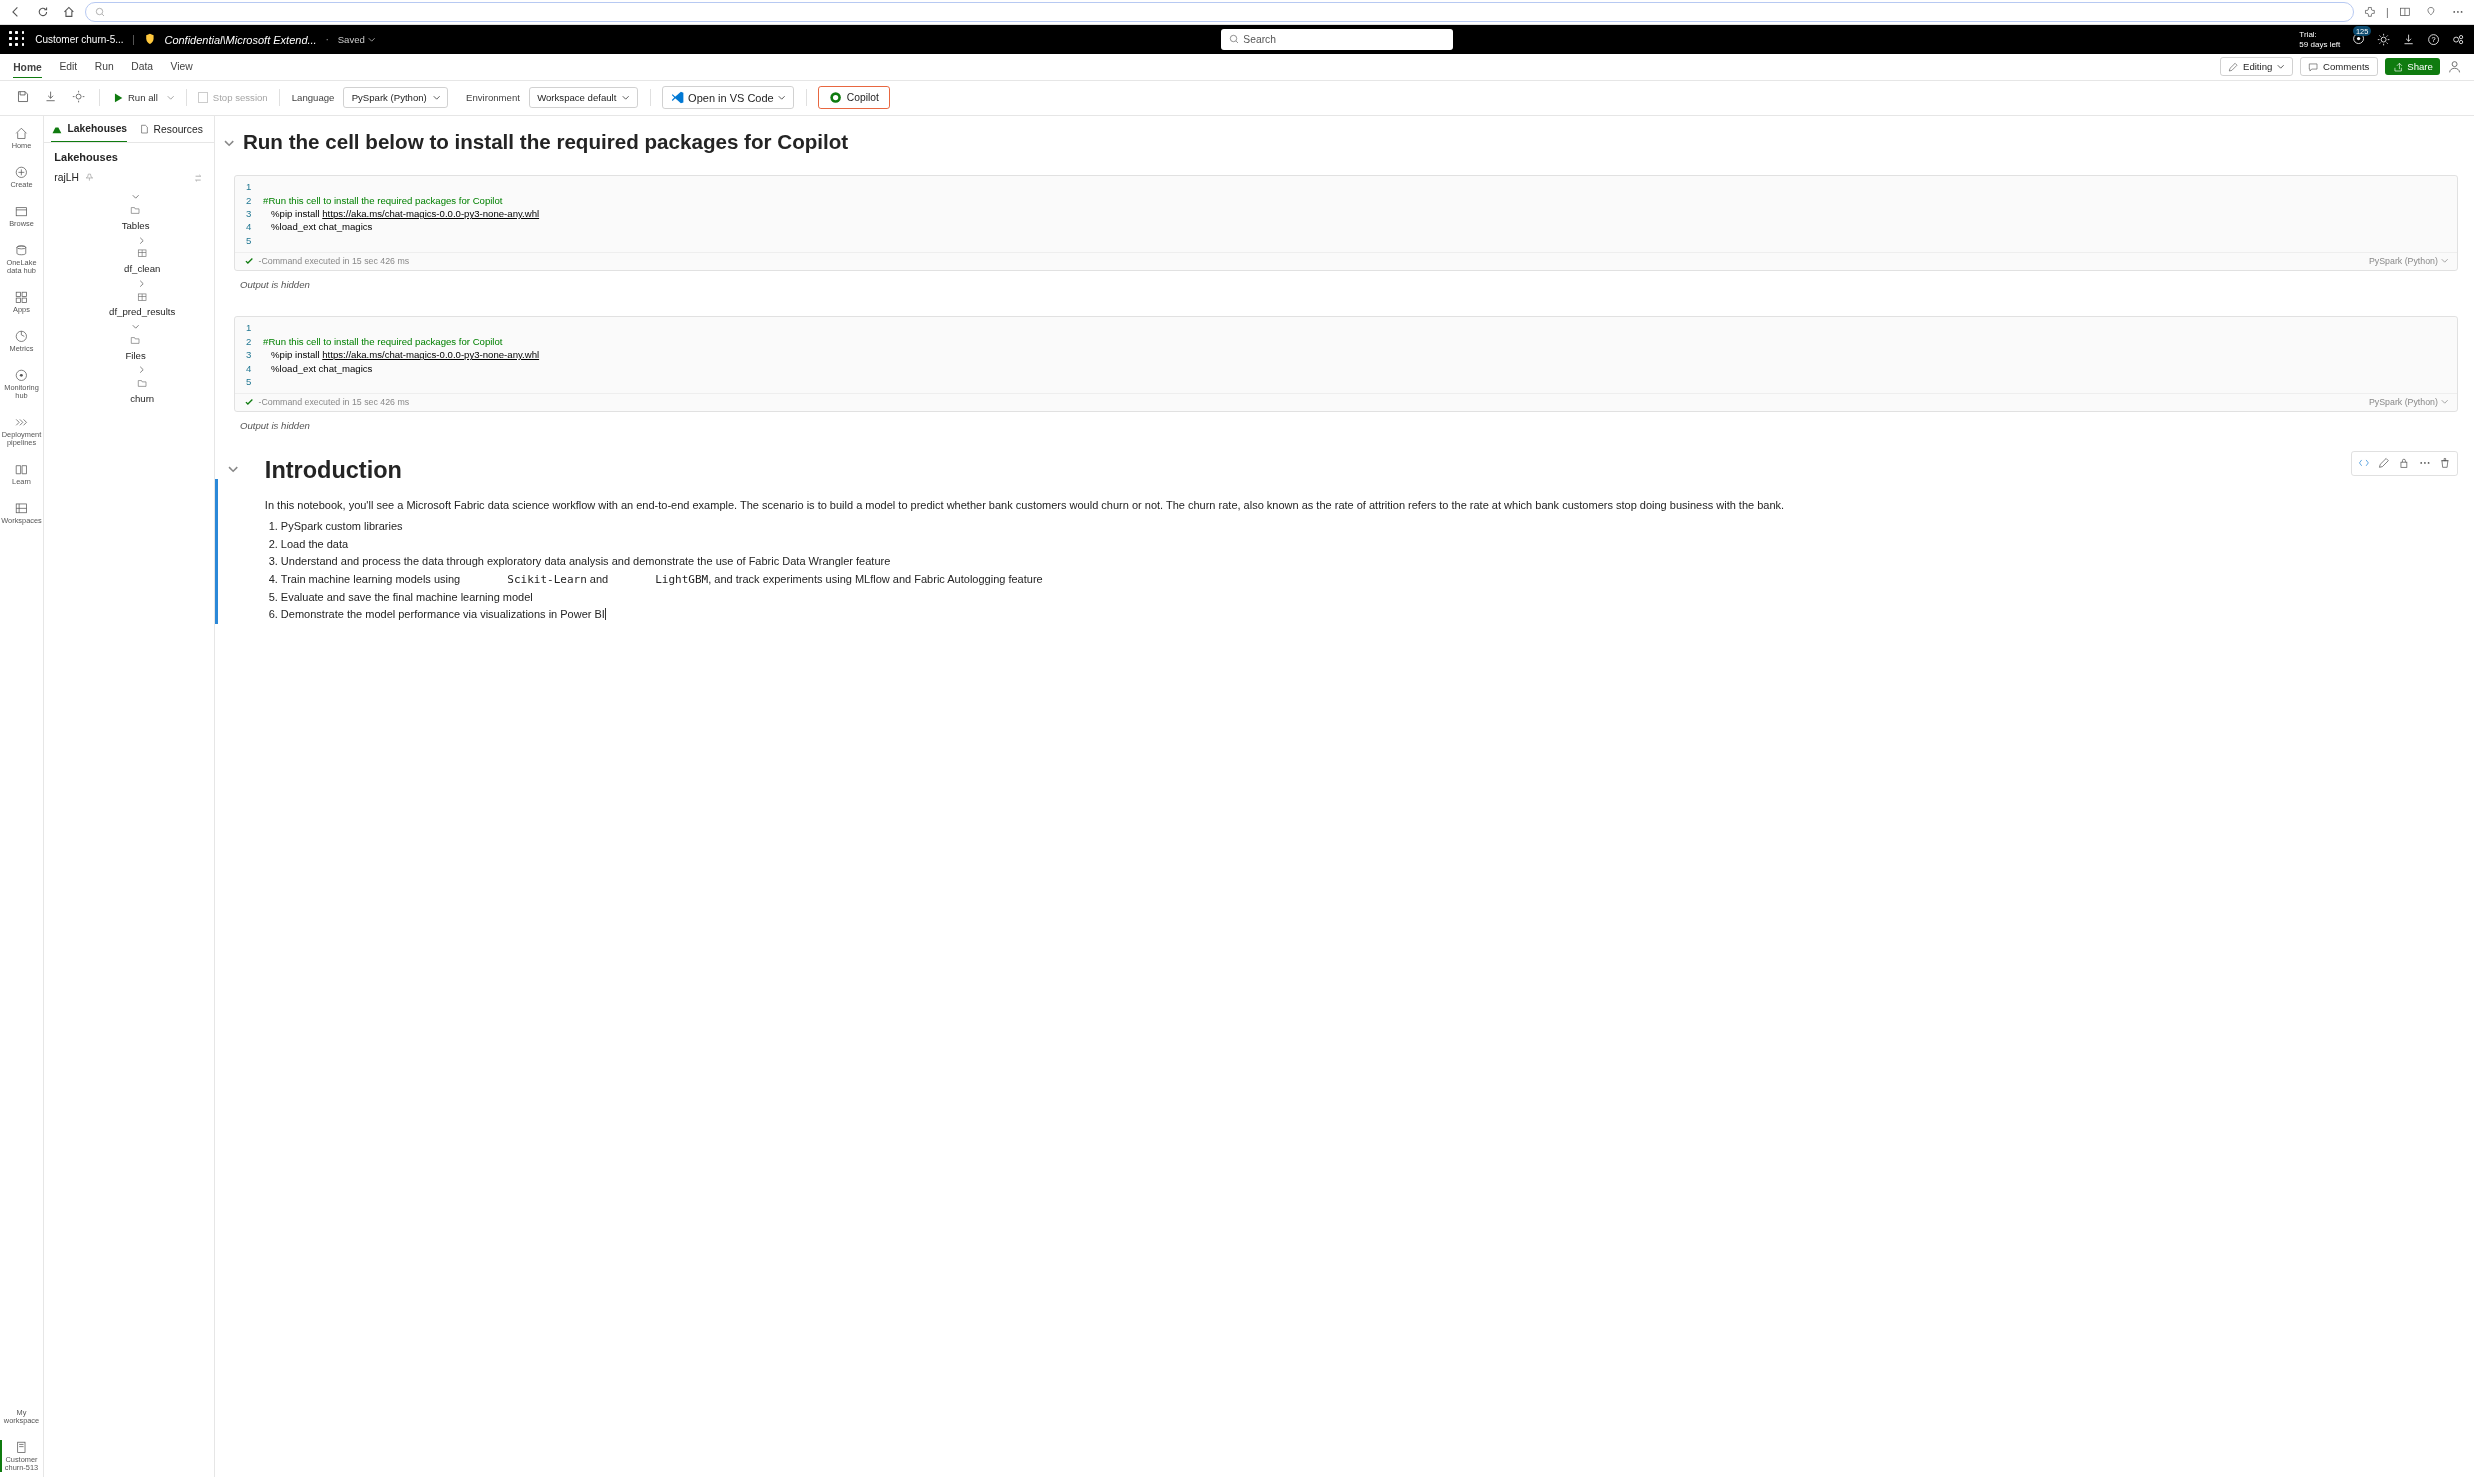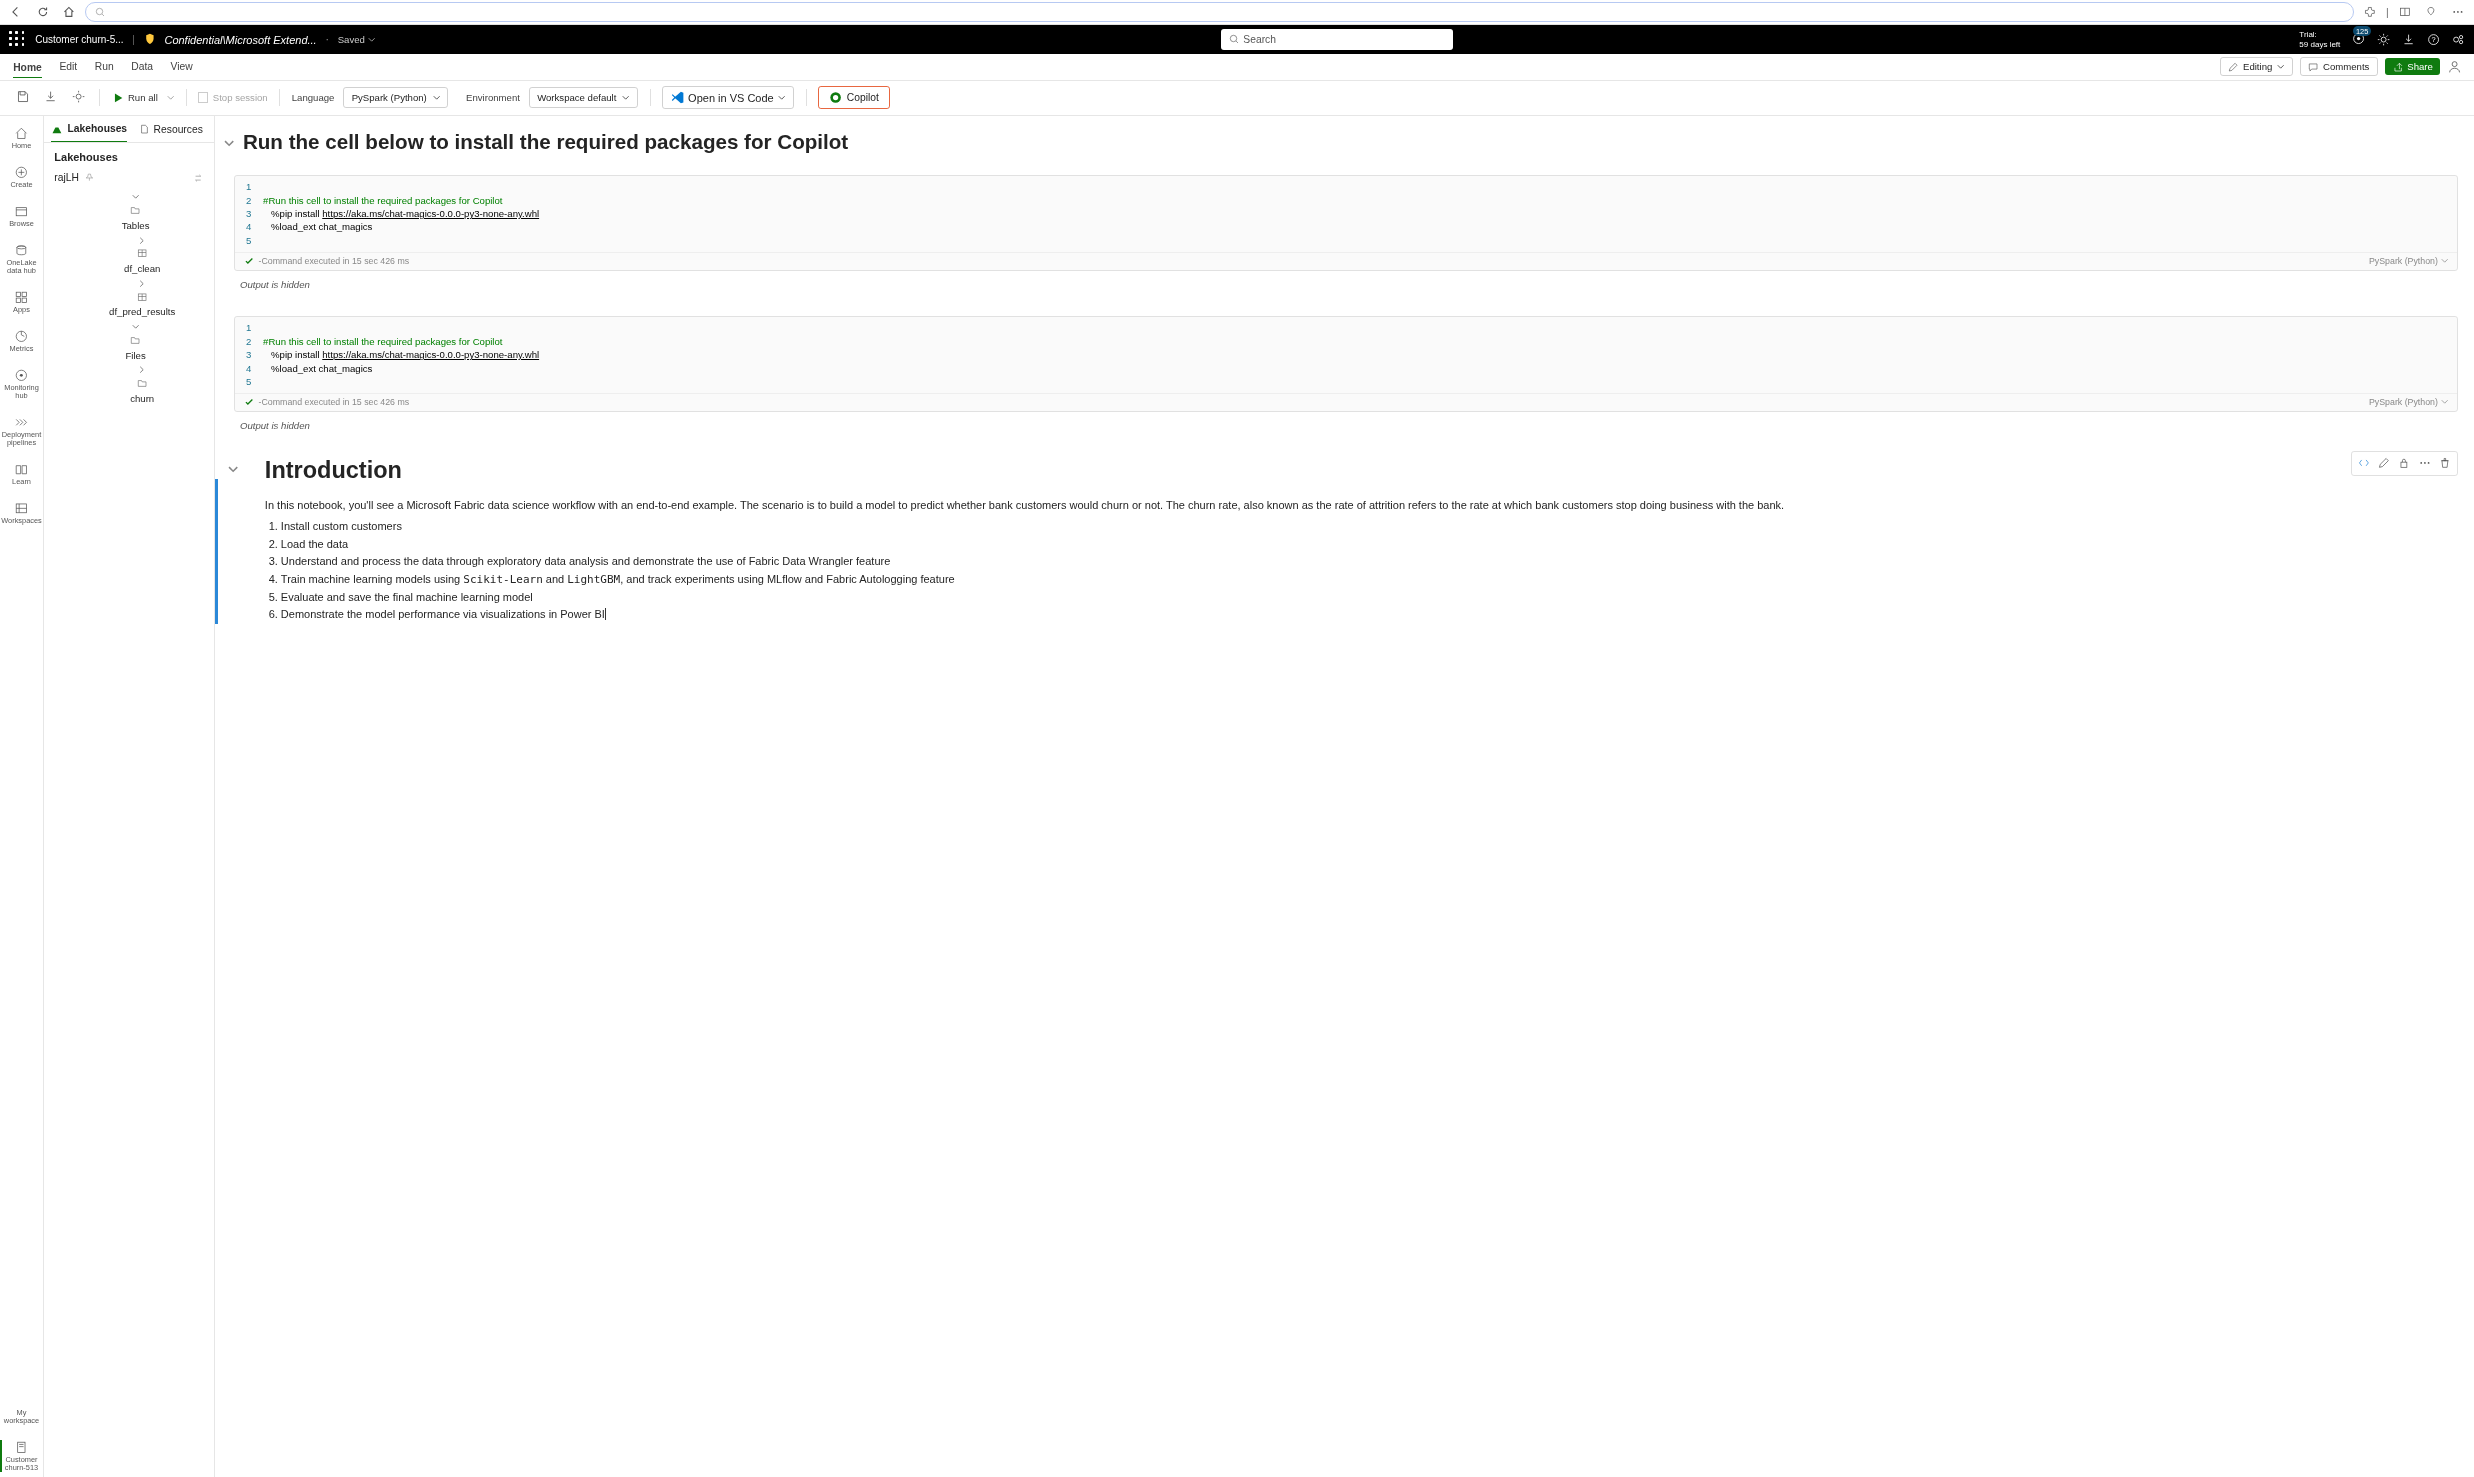--- a/index.html
+++ b/index.html
@@ -87,21 +87,21 @@
 .cell-lang { margin-left: auto; display: flex; align-items: center; gap: 2.9px; }
 .output-hint { margin-left: 20.6px; padding: 4.4px 0 8.8px; font-size: 9.6px; font-style: italic; color: #555; }
 
 .md-section { position: relative; margin-top: 17.6px; padding-left: 4.4px; }
 .md-section.active::before { content: ""; position: absolute; left: -4.4px; top: 22px; bottom: 0; width: 2.9px; background: #2b88d8; }
 .md-toolbar { position: absolute; right: 0; top: -5.9px; display: flex; gap: 2.9px; border: 0.7px solid #e0e0e0; border-radius: 2.9px; padding: 1.5px 2.9px; background: #fff; }
 .md-tb-btn { padding: 2.9px; color: #555; cursor: pointer; }
 .md-body { padding-left: 17.6px; }
 .md-body p { font-size: 11px; margin: 7.4px 0 4.4px; line-height: 1.5; }
 .md-body ol { padding-left: 16px; font-size: 11px; line-height: 1.6; }
-.md-body code { font-family: Consolas, monospace; }
+.md-body code { font-family: Consolas, monospace; margin-left: 44px; }
 .cursor-mark { border-right: 0.7px solid #333; }
 svg { flex-shrink: 0; }
 .sep-pipe { color: #666; }
 </style>
 </head>
 <body>
 
 <div class="browser-bar">
   <div class="browser-btn">
       <svg width="11.8" height="11.8" viewBox="0 0 16 16">
@@ -551,21 +551,21 @@
             </svg></span>
       </div>
       <div class="section-head">
         <svg class="collapse-chev" width="10.3" height="10.3" viewBox="0 0 10 10">
             <path d="M1 3l4 4 4-4" stroke="#888" fill="none" stroke-width="1.5"></path>
           </svg>
         <div class="md-body">
           <h1 class="h1 big">Introduction</h1>
           <p>In this notebook, you'll see a Microsoft Fabric data science workflow with an end-to-end example. The scenario is to build a model to predict whether bank customers would churn or not. The churn rate, also known as the rate of attrition refers to the rate at which bank customers stop doing business with the bank.</p>
           <ol>
-            <li>Install custom customers</li>
+            <li>PySpark custom libraries</li>
             <li>Load the data</li>
             <li>Understand and process the data through exploratory data analysis and demonstrate the use of Fabric Data Wrangler feature</li>
             <li>Train machine learning models using <code>Scikit-Learn</code> and <code>LightGBM</code>, and track experiments using MLflow and Fabric Autologging feature</li>
             <li>Evaluate and save the final machine learning model</li>
             <li><span>Demonstrate the model performance via visualizations in Power BI</span><span class="cursor-mark"></span></li>
           </ol>
         </div>
       </div>
     </div>
   </div>

